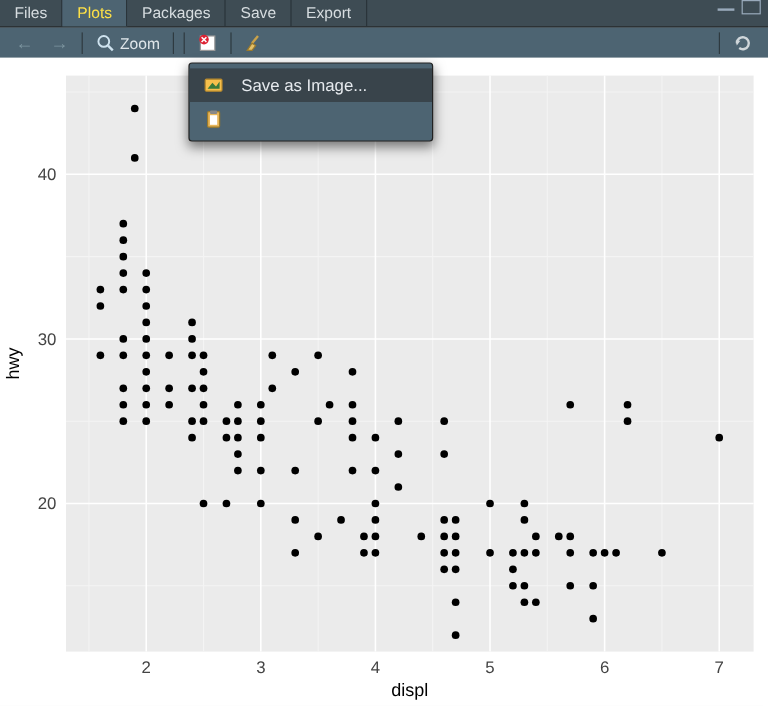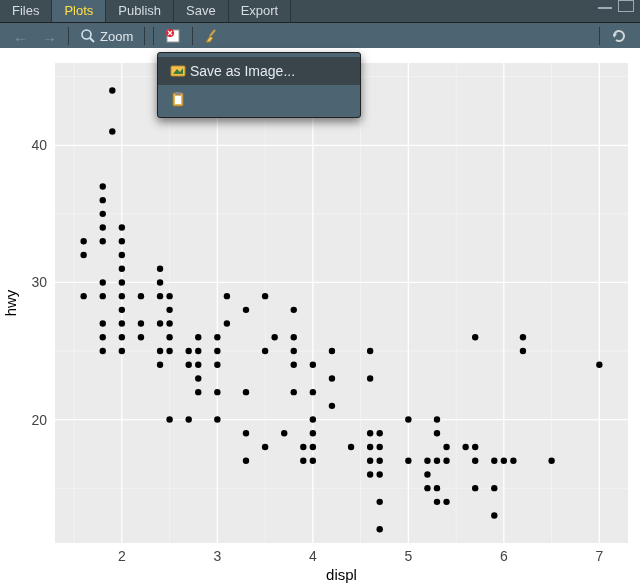--- a/index.html
+++ b/index.html
@@ -11,34 +11,34 @@
   .winctrl{display:flex;gap:6px;padding-right:6px}
   .minbox,.maxbox{width:14px;height:10px;border:1px solid #9ab;}
   .minbox{height:0;border:0;border-bottom:2px solid #9ab;width:14px;margin-top:7px}
   .toolbar{display:flex;align-items:center;height:26px;background:#4d6472;border-bottom:1px solid #222;padding:0 6px;font-size:13px;color:#dfe6ea}
   .tbtn{display:flex;align-items:center;gap:4px;padding:2px 6px;margin:0 1px;border-radius:3px;cursor:pointer}
   .sep{width:1px;height:18px;background:#2e3a40;margin:0 4px}
   .caret{width:0;height:0;border-left:4px solid transparent;border-right:4px solid transparent;border-top:5px solid #cfd6da;margin-left:2px}
   .arrow{font-size:15px;color:#7d95a0;font-weight:bold}
   .ico{width:16px;height:16px;flex:0 0 16px}
   .dropdown{position:absolute;left:157px;top:52px;width:202px;background:#4d6472;border:1px solid #222;border-radius:3px;box-shadow:0 4px 10px rgba(0,0,0,.5);padding:4px 0;z-index:10;font-size:14px}
-  .ditem{display:flex;align-items:flex-end;gap:4px;padding:6px 12px;cursor:pointer;color:#e6eaee}
+  .ditem{display:flex;align-items:flex-end;gap:15px;padding:6px 12px;cursor:pointer;color:#e6eaee}
   .ditem.hover{background:#39444b}
   .plot{position:absolute;left:0;top:48px;right:0;bottom:0;background:#fff}
   svg.plotsvg{display:block}
 </style>
 </head>
 <body>
 
 <div class="pane">
 
   <div class="tabbar">
     <div class="tab">Files</div>
     <div class="tab active">Plots</div>
-    <div class="tab">Publish</div>
+    <div class="tab">Packages</div>
     <div class="tab">Save</div>
     <div class="tab">Export</div>
     <div class="spacer"></div>
     <div class="winctrl">
       <div class="minbox"></div>
       <div class="maxbox"></div>
     </div>
   </div>
 
   <div class="toolbar">

